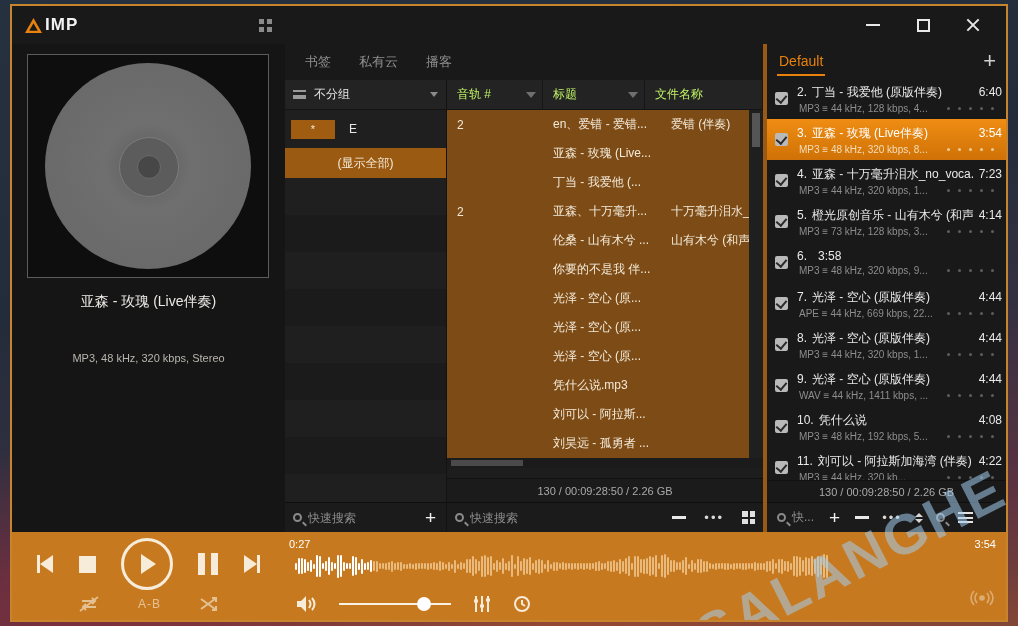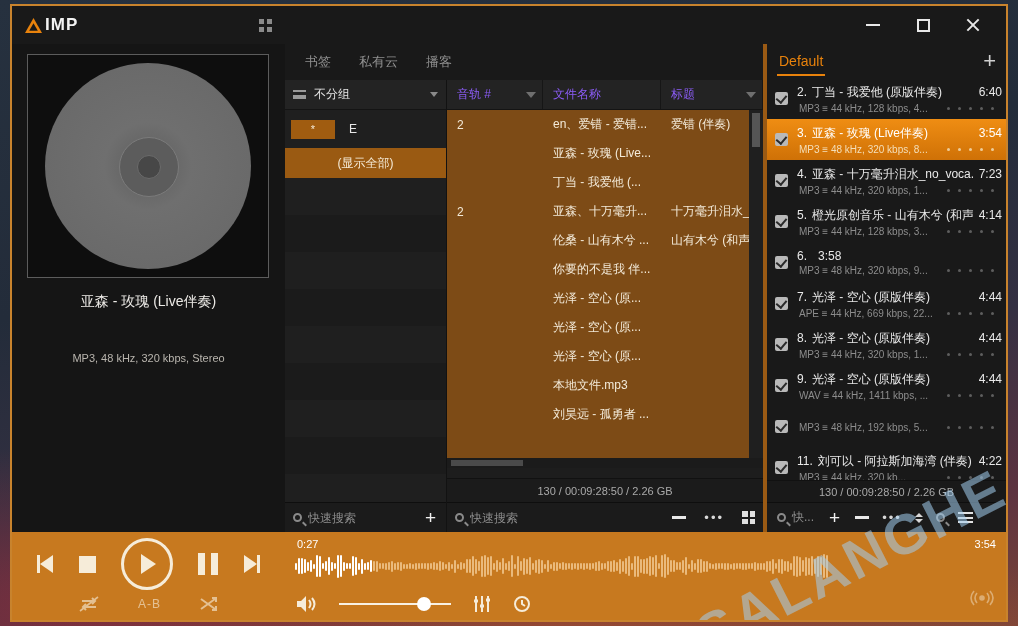--- a/index.html
+++ b/index.html
@@ -92,21 +92,21 @@
   .tool-grid i:nth-child(1){left:0;top:0}.tool-grid i:nth-child(2){right:0;top:0}
   .tool-grid i:nth-child(3){left:0;bottom:0}.tool-grid i:nth-child(4){right:0;bottom:0}
   .tool-sort{ display:flex; flex-direction:column; gap:2px; cursor:pointer; }
   .tool-sort .up{ width:0;height:0;border-left:4px solid transparent;border-right:4px solid transparent;border-bottom:4px solid #d8d8d8; }
   .tool-sort .dn{ width:0;height:0;border-left:4px solid transparent;border-right:4px solid transparent;border-top:4px solid #d8d8d8; }
   .tool-menu{ width:15px; height:11px; border-top:2px solid #e2e2e2; border-bottom:2px solid #e2e2e2; position:relative; cursor:pointer; flex:none; }
   .tool-menu::after{ content:""; position:absolute; left:0; top:2.5px; width:15px; height:2px; background:#e2e2e2; }
 
   
   .table-col{ flex:1; display:flex; flex-direction:column; min-width:0; }
-  .table-header{ height:30px; background:#232323; border-bottom:1px solid #141414; display:flex; align-items:center; font-size:12px; color:#8b5cf6; }
+  .table-header{ height:30px; background:#232323; border-bottom:1px solid #141414; display:flex; align-items:center; font-size:12px; color:#bef264; }
   .th{ display:flex; align-items:center; padding-left:10px; border-right:1px solid #161616; height:100%; }
   .th .funnel{ margin-left:auto; margin-right:6px; }
   .funnel{ width:0; height:0; border-left:5px solid transparent; border-right:5px solid transparent; border-top:6px solid #6f6f6f; }
   .c1{ width:96px; flex:none; } .c2{ width:118px; flex:none; } .c3{ flex:1; min-width:0; }
   .rows-wrap{ position:relative; height:348px; flex:none; background:#1d1d1d; }
   .rows-inner{ position:absolute; left:0; top:0; right:14px; bottom:0; background:#7d4b16; }
   .trow{ height:29px; display:flex; align-items:center; font-size:12px; color:#f3ead9; cursor:pointer; }
   .trow span{ padding-left:10px; white-space:nowrap; overflow:hidden; }
   .vscroll{ position:absolute; right:0; top:0; width:14px; bottom:0; background:#1f1f1f; }
   .vscroll .thumb{ position:absolute; left:3px; top:3px; width:8px; height:34px; background:#555; cursor:pointer; }
@@ -154,21 +154,21 @@
   .vbar{ width:3px; height:18px; background:#f6ecd9; }
   .ic-stop{ width:17px; height:17px; background:#f6ecd9; }
   .play-circle{ width:52px; height:52px; border:3px solid #f6ecd9; border-radius:50%; display:flex; align-items:center; justify-content:center; }
   .play-circle .tri-r{ border-top-width:10px; border-bottom-width:10px; border-left-width:15px; margin-left:4px; }
   .ic-pause{ display:flex; gap:6px; }
   .ic-pause i{ width:7px; height:22px; background:#f6ecd9; }
   .secondary{ position:absolute; left:0; top:58px; width:273px; height:28px; display:flex; align-items:center; justify-content:center; gap:38px; }
   .sec{ opacity:.62; cursor:pointer; display:flex; align-items:center; }
   .ab-label{ color:#f6ecd9; font-size:12px; letter-spacing:1px; }
 
-  .seek-times{ position:absolute; left:285px; right:10px; top:6px; display:flex; justify-content:space-between; color:#fff; font-size:11px; }
+  .seek-times{ position:absolute; left:277px; right:10px; top:6px; display:flex; justify-content:space-between; color:#fff; font-size:11px; }
   .seekbar{ position:absolute; left:283px; right:8px; top:20px; height:28px; cursor:pointer; }
 
   .volrow{ position:absolute; left:283px; top:58px; height:28px; display:flex; align-items:center; gap:22px; }
   .vol-slider{ position:relative; width:112px; height:14px; cursor:pointer; }
   .vol-slider .track{ position:absolute; left:0; right:0; top:6px; height:2px; background:#f8f1e4; }
   .vol-slider .knob{ position:absolute; left:70%; top:0; width:14px; height:14px; border-radius:50%; background:#fff; }
   .radio-corner{ position:absolute; right:12px; top:58px; opacity:.45; }
 
   .watermark{ position:absolute; right:-14px; bottom:26px; z-index:50; pointer-events:none;
     transform:rotate(-27deg); color:rgba(163,206,238,.55); font-size:56px; font-weight:800; letter-spacing:3px; }
@@ -299,27 +299,27 @@
               <span class="tool-plus">+</span>
             </div>
           </div>
 
           <div class="table-col">
             <div class="table-header">
               <div class="th c1">
                 <span>音轨 #</span>
                 <span class="funnel"></span>
               </div>
-              <div class="th c2">
-                <span>文件名称</span>
-              </div>
               <div class="th c3">
                 <span>标题</span>
                 <span class="funnel"></span>
               </div>
+              <div class="th c2">
+                <span>文件名称</span>
+              </div>
             </div>
             <div class="rows-wrap">
               <div class="rows-inner">
                 <div class="trow">
                     <span class="c1">2</span>
                     <span class="c2">en、爱错 - 爱错...</span>
                     <span class="c3">爱错 (伴奏)</span>
                   </div>
                 <div class="trow">
                     <span class="c1"></span>
@@ -356,21 +356,26 @@
                     <span class="c2">光泽 - 空心 (原...</span>
                     <span class="c3"></span>
                   </div>
                 <div class="trow">
                     <span class="c1"></span>
                     <span class="c2">光泽 - 空心 (原...</span>
                     <span class="c3"></span>
                   </div>
                 <div class="trow">
                     <span class="c1"></span>
-                    <span class="c2">本地文件.mp3</span>
+                    <span class="c2">凭什么说.mp3</span>
+                    <span class="c3"></span>
+                  </div>
+                <div class="trow">
+                    <span class="c1"></span>
+                    <span class="c2">刘可以 - 阿拉斯...</span>
                     <span class="c3"></span>
                   </div>
                 <div class="trow">
                     <span class="c1"></span>
                     <span class="c2">刘昊远 - 孤勇者 ...</span>
                     <span class="c3"></span>
                   </div>
               </div>
               <div class="vscroll">
                   <div class="thumb"></div>
@@ -471,21 +476,21 @@
 
           <div class="pl-item">
             <span class="pl-check"></span>
             <div class="pl-text">
                 <div class="pl-line1">
                   <span class="pl-num">5.</span>
                   <span class="pl-title">橙光原创音乐 - 山有木兮 (和声...</span>
                   <span class="pl-dur">4:14</span>
                 </div>
             <div class="pl-line2">
-                  <span class="pl-info">MP3 ≡ 44 kHz, 128 kbps, 3...</span>
+                  <span class="pl-info">MP3 ≡ 73 kHz, 128 kbps, 3...</span>
                   <span class="rdots">
                     <i></i>
                     <i></i>
                     <i></i>
                     <i></i>
                     <i></i>
                   </span>
                 </div>
               </div>
           </div>
@@ -569,20 +574,25 @@
                     <i></i>
                     <i></i>
                   </span>
                 </div>
               </div>
           </div>
 
           <div class="pl-item">
             <span class="pl-check"></span>
             <div class="pl-text">
+                <div class="pl-line1">
+                  <span class="pl-num">10.</span>
+                  <span class="pl-title">凭什么说</span>
+                  <span class="pl-dur">4:08</span>
+                </div>
             <div class="pl-line2">
                   <span class="pl-info">MP3 ≡ 48 kHz, 192 kbps, 5...</span>
                   <span class="rdots">
                     <i></i>
                     <i></i>
                     <i></i>
                     <i></i>
                     <i></i>
                   </span>
                 </div>

